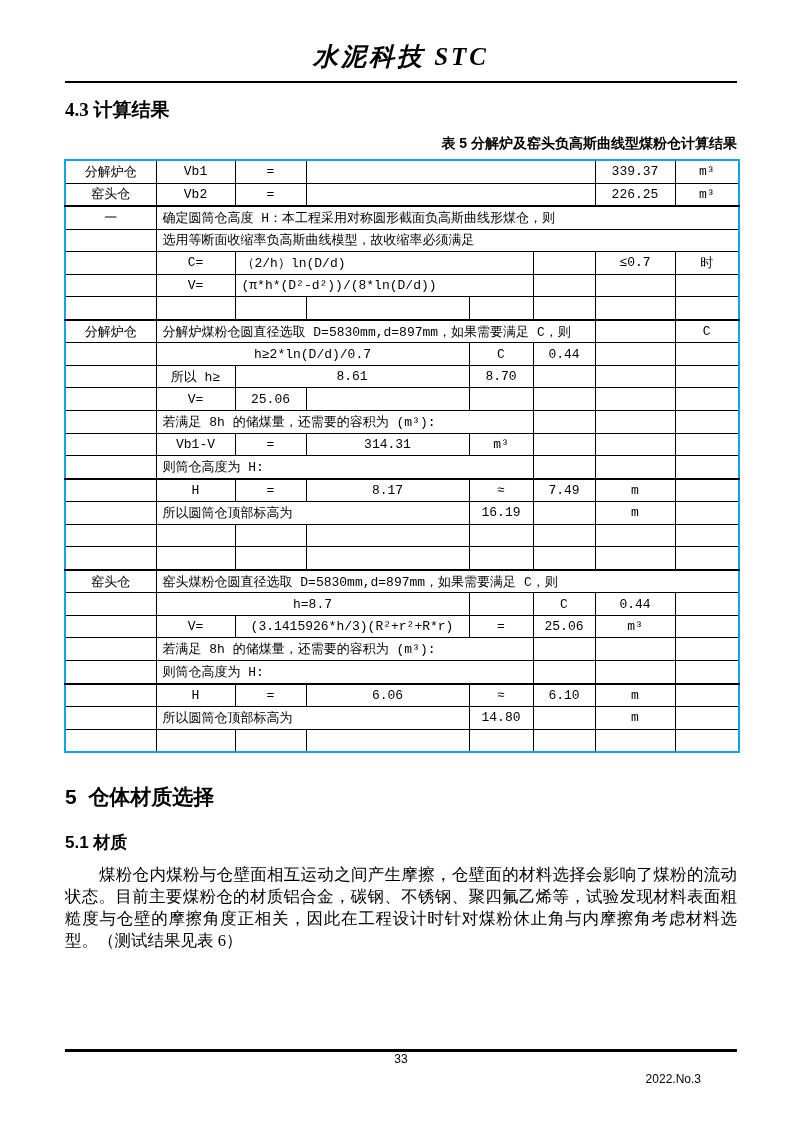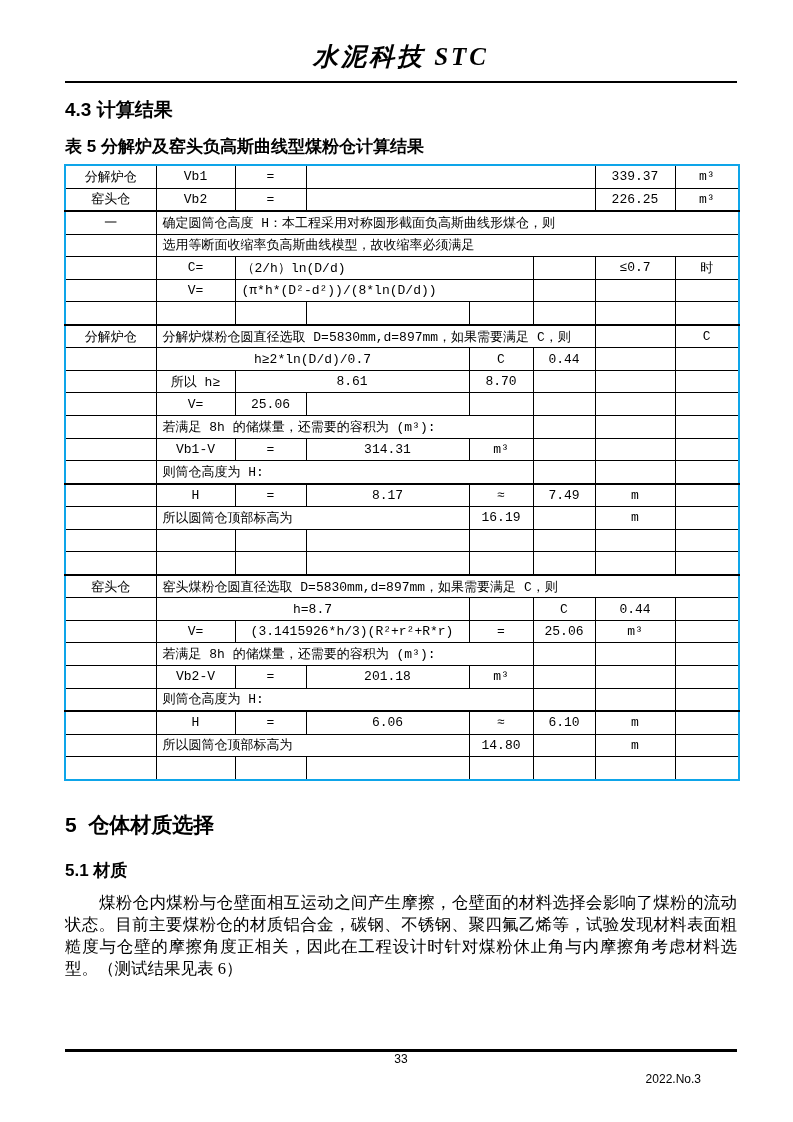--- a/index.html
+++ b/index.html
@@ -10,26 +10,26 @@
   }
   .content { margin:0 56px 0 65px; width:672px; }
 
   .doc-header { padding-top:40px; border-bottom:2px solid #000; padding-bottom:8px; }
   .doc-header .title {
     text-align:center; font-size:25px; font-weight:bold; font-style:italic;
     letter-spacing:3px; font-family:"Liberation Serif", serif;
   }
 
   .h-43 {
-    font-family:Liberation Sans, sans-serif; font-weight:bold;
+    font-family:Liberation Serif, serif; font-weight:bold;
     font-size:19px; margin:14px 0 0 0;
   }
   .tbl-caption {
-    text-align:left; font-family:"Liberation Sans", sans-serif;
-    font-weight:bold; font-size:17px; margin-top:12px;
+    text-align:right; font-family:"Liberation Sans", sans-serif;
+    font-weight:bold; font-size:14px; margin-top:12px;
   }
 
   table.calc {
     border-collapse:collapse; table-layout:fixed; width:674px;
     margin-top:6px; margin-left:-1px;
     border:2px solid #0ea5e9;
     font-family:Liberation Mono, monospace; font-size:13px;
   }
   table.calc td {
     border:1px solid #000; height:21.55px; padding:0 3px;
@@ -253,30 +253,20 @@
             <td>m³</td>
             <td></td>
           </tr>
           <tr>
             <td></td>
             <td colspan="4" class="al">若满足 8h 的储煤量，还需要的容积为 (m³):</td>
             <td></td>
             <td></td>
             <td></td>
           </tr>
-          <tr>
-            <td></td>
-            <td>Vb2-V</td>
-            <td>=</td>
-            <td>201.18</td>
-            <td>m³</td>
-            <td></td>
-            <td></td>
-            <td></td>
-          </tr>
           <tr class="thick-b">
             <td></td>
             <td colspan="4" class="al">则筒仓高度为 H:</td>
             <td></td>
             <td></td>
             <td></td>
           </tr>
           <tr>
             <td></td>
             <td>H</td>

